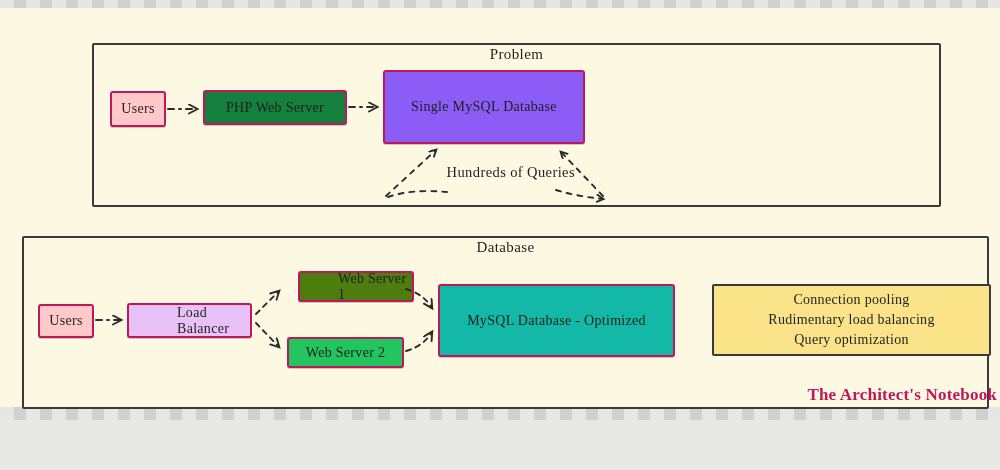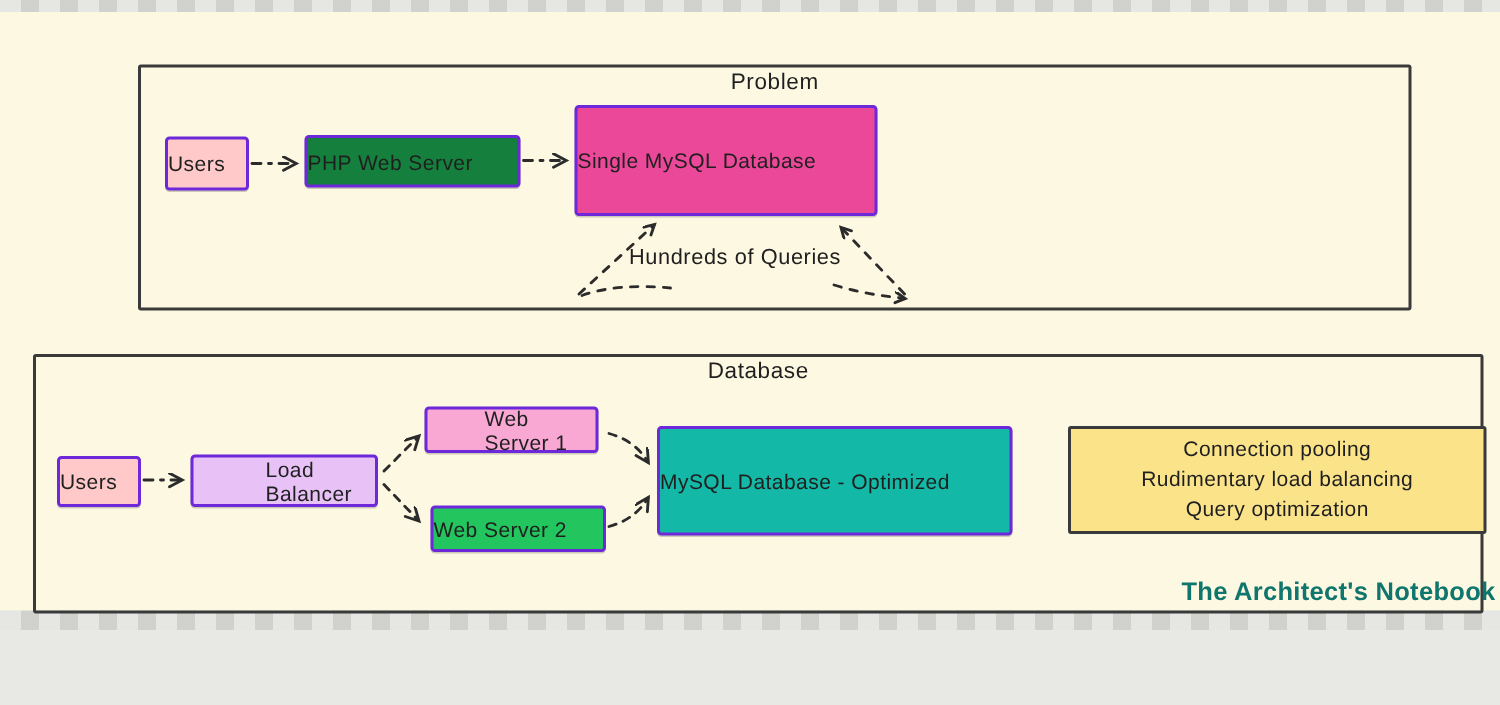--- a/index.html
+++ b/index.html
@@ -1,32 +1,32 @@
 <!DOCTYPE html>
 <html><head>
 <meta charset="utf-8">
 <style>
   html,body{margin:0;padding:0;background:#e8e8e4;}
   .stage{
     position:relative;width:1000px;height:420px;overflow:hidden;
     background:#fdf8e2;
-    font-family:Liberation Sans, sans-serif;
+    font-family:Liberation Serif, serif;
     color:#1f1f1f;
   }
   .paper-strip{position:absolute;left:0;width:100%;
     background:
       repeating-linear-gradient(90deg, rgba(255,255,255,.35) 0 14px, rgba(0,0,0,.04) 14px 26px),
       #d9d9d5;}
   .strip-top{top:0;height:8px;}
   .strip-bottom{bottom:0;height:13px;}
   .container-box{position:absolute;border:2px solid #3a3a3a;border-radius:2px;background:transparent;}
   .container-title{position:absolute;top:1px;left:0;width:100%;text-align:center;
     font-size:15px;letter-spacing:.4px;}
-  .node{position:absolute;border:2px solid #6d28d9;border-radius:3px;
-    display:flex;align-items:center;justify-content:flex-start;
+  .node{position:absolute;border:2px solid #be185d;border-radius:3px;
+    display:flex;align-items:center;justify-content:center;
     font-size:14px;letter-spacing:.3px;box-sizing:border-box;
     box-shadow:0 1px 0 rgba(60,60,60,.25);}
   .note-box{position:absolute;border:2px solid #3a3a3a;border-radius:2px;
     display:flex;flex-direction:column;align-items:center;justify-content:center;
     font-size:14px;line-height:1.42;letter-spacing:.3px;box-sizing:border-box;text-align:center;}
   .note-box span{display:block;}
   .annotation{position:absolute;font-size:14.5px;letter-spacing:.4px;text-align:center;}
   .footer-brand{position:absolute;right:3px;bottom:15px;
     font-size:17px;font-weight:bold;letter-spacing:.2px;}
   svg.connectors{position:absolute;left:0;top:0;width:1000px;height:470px;pointer-events:none;}
@@ -45,40 +45,40 @@
   </div>
 
   <div class="node" style="left: 110px; top: 91px; width: 56px; height: 36px; background-color: rgb(255, 201, 201);">
     <span>Users</span>
   </div>
 
   <div class="node" style="left: 203px; top: 90px; width: 144px; height: 35px; background-color: #15803d;">
     <span>PHP Web Server</span>
   </div>
 
-  <div class="node" style="left: 383px; top: 70px; width: 202px; height: 74px; background-color: #ec4899;">
+  <div class="node" style="left: 383px; top: 70px; width: 202px; height: 74px; background-color: #8b5cf6;">
     <span>Single MySQL Database</span>
   </div>
 
 
-  <div class="annotation" style="left:405px;top:164px;width:170px;">Hundreds of Queries</div>
+  <div class="annotation" style="left:405px;top:164px;width:170px;text-align:right;">Hundreds of Queries</div>
 
   <div class="container-box" style="left:22px;top:236px;width:963px;height:169px;">
     <div class="container-title">Database</div>
   </div>
 
   <div class="node" style="left: 38px; top: 304px; width: 56px; height: 34px; background-color: rgb(255, 201, 201);">
     <span>Users</span>
   </div>
 
   <div class="node" style="left: 127px; top: 303px; width: 125px; height: 35px; background-color: rgb(232, 194, 246); padding-left: 48px;">
     <span>Load Balancer</span>
   </div>
 
-  <div class="node" style="left: 283px; top: 271px; width: 116px; height: 31px; background-color: #f9a8d4; padding-left: 38px;">
+  <div class="node" style="left: 298px; top: 271px; width: 116px; height: 31px; background-color: #4d7c0f; padding-left: 38px;">
     <span>Web Server 1</span>
   </div>
 
   <div class="node" style="left: 287px; top: 337px; width: 117px; height: 31px; background-color: #22c55e;">
     <span>Web Server 2</span>
   </div>
 
   <div class="node" style="left: 438px; top: 284px; width: 237px; height: 73px; background-color: #14b8a6;">
     <span>MySQL Database - Optimized</span>
   </div>
@@ -107,15 +107,15 @@
     <path d="M603 196 L561 152" stroke-dasharray="5 6" marker-end="url(#ah-sm)"></path>
     <path d="M556 190 C572 195 586 197 603 199" stroke-dasharray="5 6" marker-end="url(#ah-sm)"></path>
 
     <path d="M96 320 L121 320" stroke-dasharray="6 5 2 5" marker-end="url(#ah)"></path>
     <path d="M256 314 L279 291" stroke-dasharray="5 5" marker-end="url(#ah)"></path>
     <path d="M256 323 L279 347" stroke-dasharray="5 5" marker-end="url(#ah)"></path>
     <path d="M406 289 C420 293 427 300 432 308" stroke-dasharray="5 5" marker-end="url(#ah)"></path>
     <path d="M406 351 C420 347 427 340 432 332" stroke-dasharray="5 5" marker-end="url(#ah)"></path>
   </svg>
 
-  <div class="footer-brand" style="color: #0f766e;">The Architect's Notebook</div>
+  <div class="footer-brand" style="color: #be185d;">The Architect's Notebook</div>
 
 </div>
 
 </body></html>

